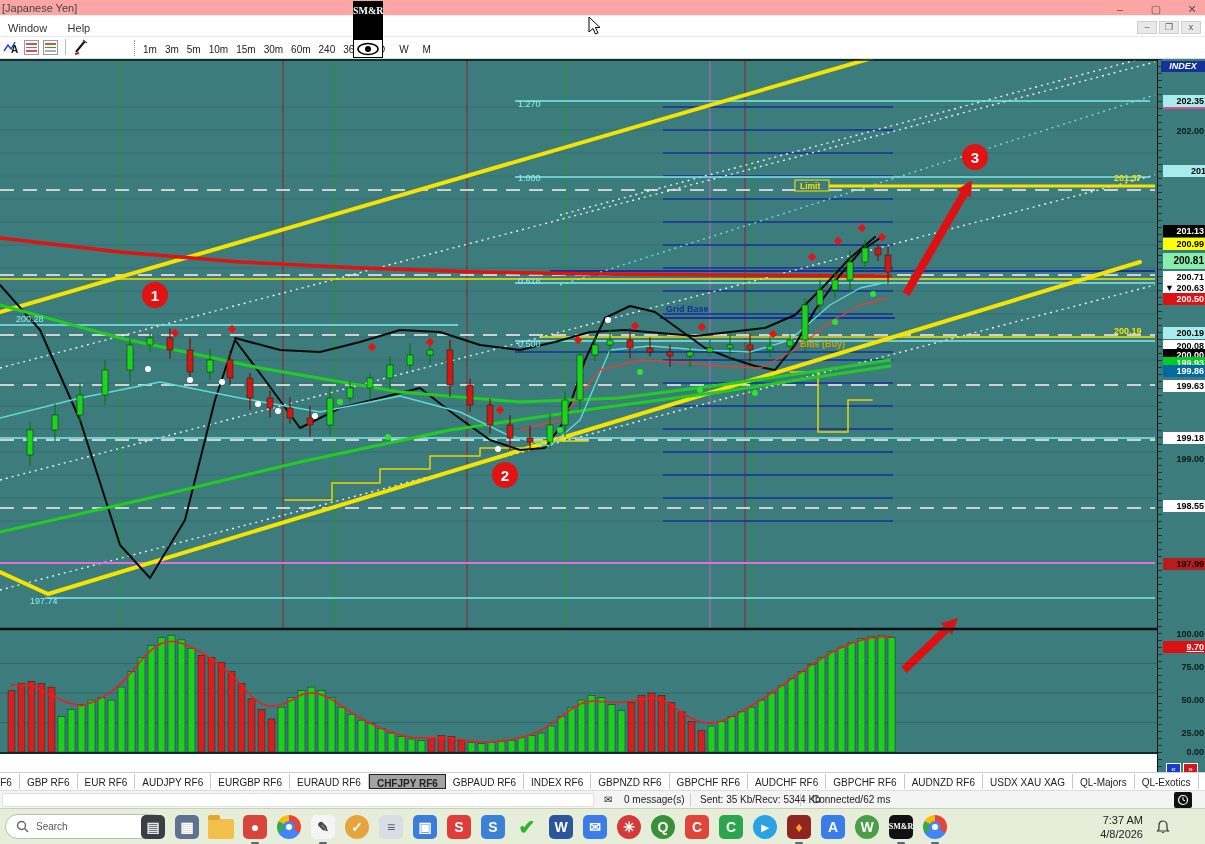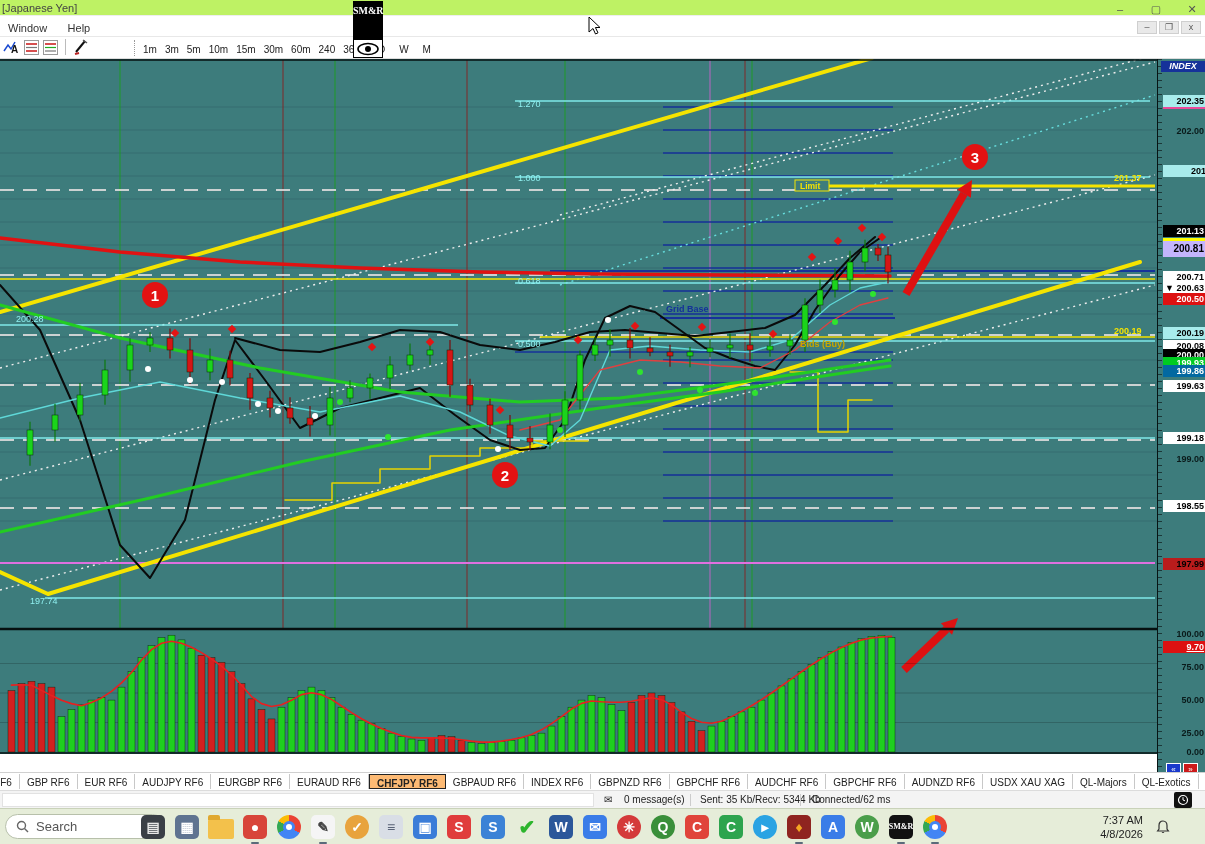--- a/index.html
+++ b/index.html
@@ -1,20 +1,20 @@
 <!DOCTYPE html>
 <html><head>
 <meta charset="utf-8">
 <style>
   html,body{margin:0;padding:0;background:#888;}
   *{box-sizing:border-box;}
   .screen{position:relative;width:1205px;height:844px;overflow:hidden;background:#fff;
     font-family:"Liberation Sans",sans-serif;-webkit-user-select:none;user-select:none;}
   
-  .titlebar{position:absolute;left:0;top:0;width:1205px;height:16px;background:#bef264;border-bottom:1px solid #eee;}
+  .titlebar{position:absolute;left:0;top:0;width:1205px;height:16px;background:#fca5a5;border-bottom:1px solid #eee;}
   .titlebar .title{position:absolute;left:2px;top:2px;font-size:11px;color:#444;}
   .winbtns{position:absolute;right:6px;top:0;height:18px;display:flex;gap:22px;align-items:center;}
   .winbtns span{font-size:11px;color:#555;width:14px;text-align:center;cursor:default;}
   .menubar{position:absolute;left:0;top:18px;width:1205px;height:19px;background:#ffffff;border-bottom:1px solid #e8e8e8;}
   .menubar .mitem{display:inline-block;font-size:11px;color:#333;padding:3px 8px 0 8px;}
   .childbtns{position:absolute;right:4px;top:21px;display:flex;gap:2px;}
   .childbtns span{width:20px;height:13px;background:#e9e9e9;border:1px solid #cfcfcf;font-size:9px;
     color:#555;text-align:center;line-height:11px;}
   .toolbar{position:absolute;left:0;top:37px;width:1205px;height:22px;background:#ffffff;border-bottom:1px solid #ddd;}
   .tb-icons{position:absolute;left:3px;top:2px;display:flex;gap:4px;align-items:center;}
@@ -42,36 +42,36 @@
   .plabel{position:absolute;left:5px;width:43px;height:12px;font-size:9px;font-weight:bold;text-align:right;
     padding-right:2px;line-height:12px;color:#000;}
   .plabel.big{height:16px;line-height:16px;font-size:10px;}
   .plabel.plain{background:transparent;color:#0a1a1a;}
   .navbtns{position:absolute;left:8px;top:704px;display:flex;gap:2px;}
   .navbtns span{width:15px;height:11px;font-size:8px;line-height:11px;text-align:center;color:#fff;border:1px solid #fff;}
   
   .tabbar{position:absolute;left:0;top:772px;width:1205px;height:18px;background:#ffffff;border-top:1px solid #d0d0d0;
     display:flex;align-items:center;overflow:hidden;}
   .tab{font-size:10px;color:#222;padding:2px 7px;white-space:nowrap;border-right:1px solid #c8c8c8;height:15px;line-height:13px;}
-  .tab.active{font-weight:bold;border:1px solid #222;background:#fdba74;}
+  .tab.active{font-weight:bold;border:1px solid #222;background:#a3a3a3;}
   
   .statusbar{position:absolute;left:0;top:790px;width:1205px;height:18px;background:#f4f4f4;border-top:1px solid #dcdcdc;font-size:10px;color:#222;}
   .st-left{position:absolute;left:2px;top:2px;width:592px;height:14px;background:#fff;border:1px solid #e2e2e2;}
   .st-item{position:absolute;top:2px;height:14px;line-height:14px;}
   .st-sep{position:absolute;top:3px;width:1px;height:12px;background:#ccc;}
   .st-info{position:absolute;left:896px;top:0px;width:274px;height:18px;background:#d8e6f5;}
   .greendot{position:absolute;left:8px;top:4px;width:10px;height:10px;border-radius:50%;
     background:radial-gradient(circle at 35% 30%,#8cf58c,#12b412);border:1px solid #0a7a0a;}
   .alarmbox{position:absolute;left:1174px;top:1px;width:18px;height:16px;background:#111;border-radius:2px;
     display:flex;align-items:center;justify-content:center;}
   
   .taskbar{position:absolute;left:0;top:808px;width:1205px;height:36px;background:#e6edd9;border-top:1px solid #c9d2b9;}
   .search{position:absolute;left:5px;top:5px;width:160px;height:25px;background:#fff;border:1px solid #b7c0aa;
     border-radius:13px;display:flex;align-items:center;padding-left:10px;gap:7px;}
-  .search .stext{font-size:13px;color:#555;}
+  .search .stext{font-size:10px;color:#555;}
   .ticons{position:absolute;left:136px;top:4px;display:flex;}
   .ticon{width:34px;height:28px;display:flex;align-items:center;justify-content:center;position:relative;}
   .ticon .face{width:24px;height:24px;border-radius:5px;display:flex;align-items:center;justify-content:center;
     font-size:14px;font-weight:bold;}
   .ticon .face.circ{border-radius:50%;}
   .ticon .face.plain{background:transparent;font-size:20px;}
   .ticon .face.smrsmall{font-size:8px;line-height:8px;text-align:center;font-family:"Liberation Serif",serif;}
   .ticon .ind{position:absolute;bottom:-3px;left:13px;width:8px;height:2px;background:#5a6a7a;border-radius:1px;}
   .chromeface{width:24px;height:24px;border-radius:50%;position:relative;
     background:conic-gradient(#ea4335 0 120deg,#4285f4 120deg 240deg,#34a853 240deg 300deg,#fbbc05 300deg 360deg);}
@@ -514,21 +514,21 @@
     <div class="navbtns">
       <span style="background:#1a3acc">«</span>
       <span style="background:#cc1a1a">»</span>
     </div>
   <div class="plabel" style="top: 38px; background: #ec4899; color: rgb(0, 0, 0); padding-left: 48px;">202.54</div>
       <div class="plabel" style="top: 36px; background: rgb(168, 236, 236); color: rgb(0, 0, 0);">202.35</div>
       <div class="plabel plain" style="top: 66px;">202.00</div>
       <div class="plabel" style="top: 106px; background: rgb(168, 236, 236); color: rgb(0, 0, 0); padding-left: 28px;">201.66</div>
       <div class="plabel" style="top: 166px; background: rgb(0, 0, 0); color: rgb(255, 255, 255);">201.13</div>
       <div class="plabel" style="top: 179px; background: rgb(255, 255, 0); color: rgb(0, 0, 0);">200.99</div>
-      <div class="plabel big" style="top: 182px; background: #c4b5fd; color: rgb(0, 0, 0);">200.81</div>
+      <div class="plabel big" style="top: 194px; background: #86efac; color: rgb(0, 0, 0);">200.81</div>
       <div class="plabel" style="top: 212px; background: rgb(255, 255, 255); color: rgb(0, 0, 0);">200.71</div>
       <div class="plabel" style="top: 223px; background: rgb(255, 255, 255); color: rgb(0, 0, 0);">▼ 200.63</div>
       <div class="plabel" style="top: 234px; background: rgb(221, 17, 17); color: rgb(255, 255, 255);">200.50</div>
       <div class="plabel" style="top: 268px; background: rgb(168, 236, 236); color: rgb(0, 0, 0);">200.19</div>
       <div class="plabel" style="top: 281px; background: rgb(255, 255, 255); color: rgb(0, 0, 0);">200.08</div>
       <div class="plabel" style="top: 290px; background: rgb(0, 0, 0); color: rgb(255, 255, 255);">200.00</div>
       <div class="plabel" style="top: 298px; background: rgb(0, 204, 34); color: rgb(255, 255, 255);">199.93</div>
       <div class="plabel" style="top: 306px; background: #0369a1; color: rgb(255, 255, 255);">199.86</div>
       <div class="plabel" style="top: 321px; background: rgb(255, 255, 255); color: rgb(0, 0, 0);">199.63</div>
       <div class="plabel" style="top: 373px; background: rgb(255, 255, 255); color: rgb(0, 0, 0);">199.18</div>

